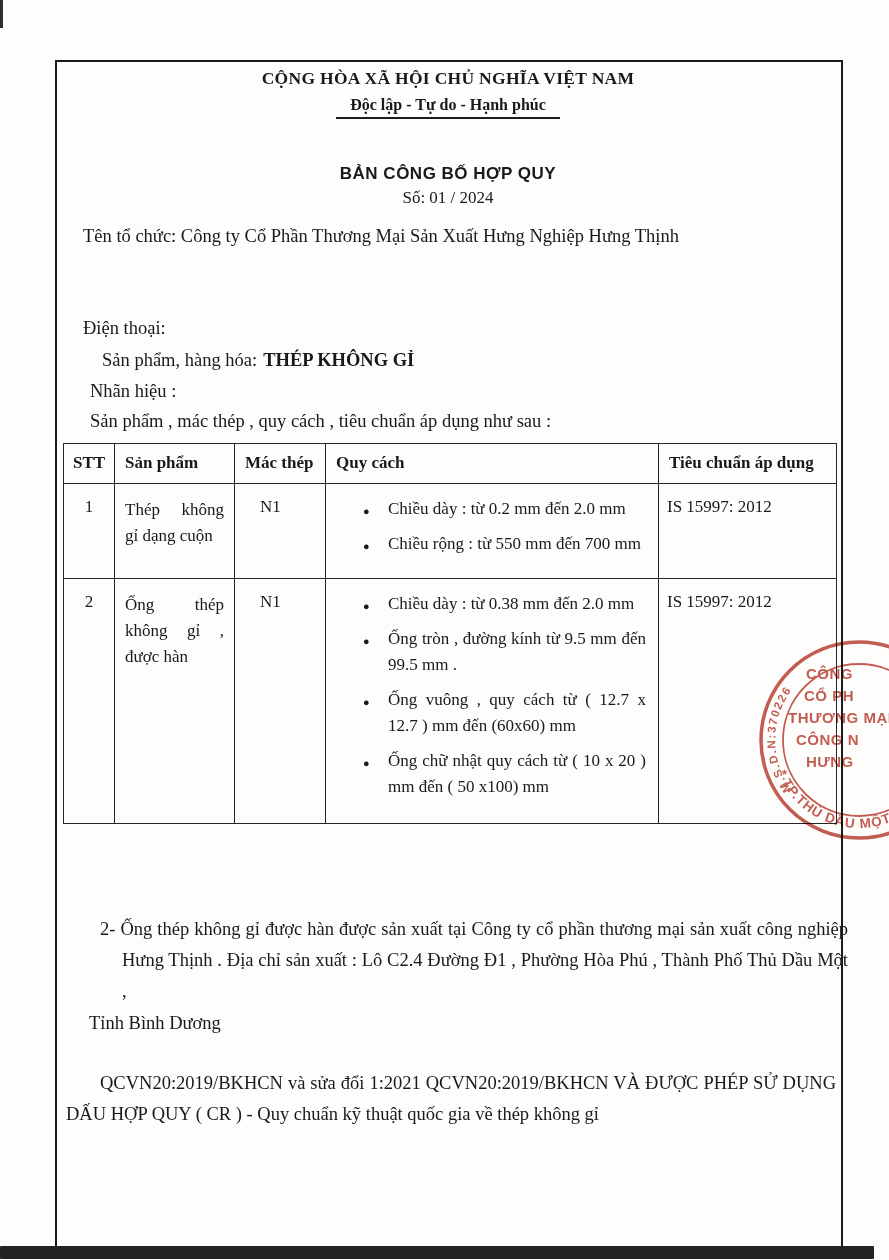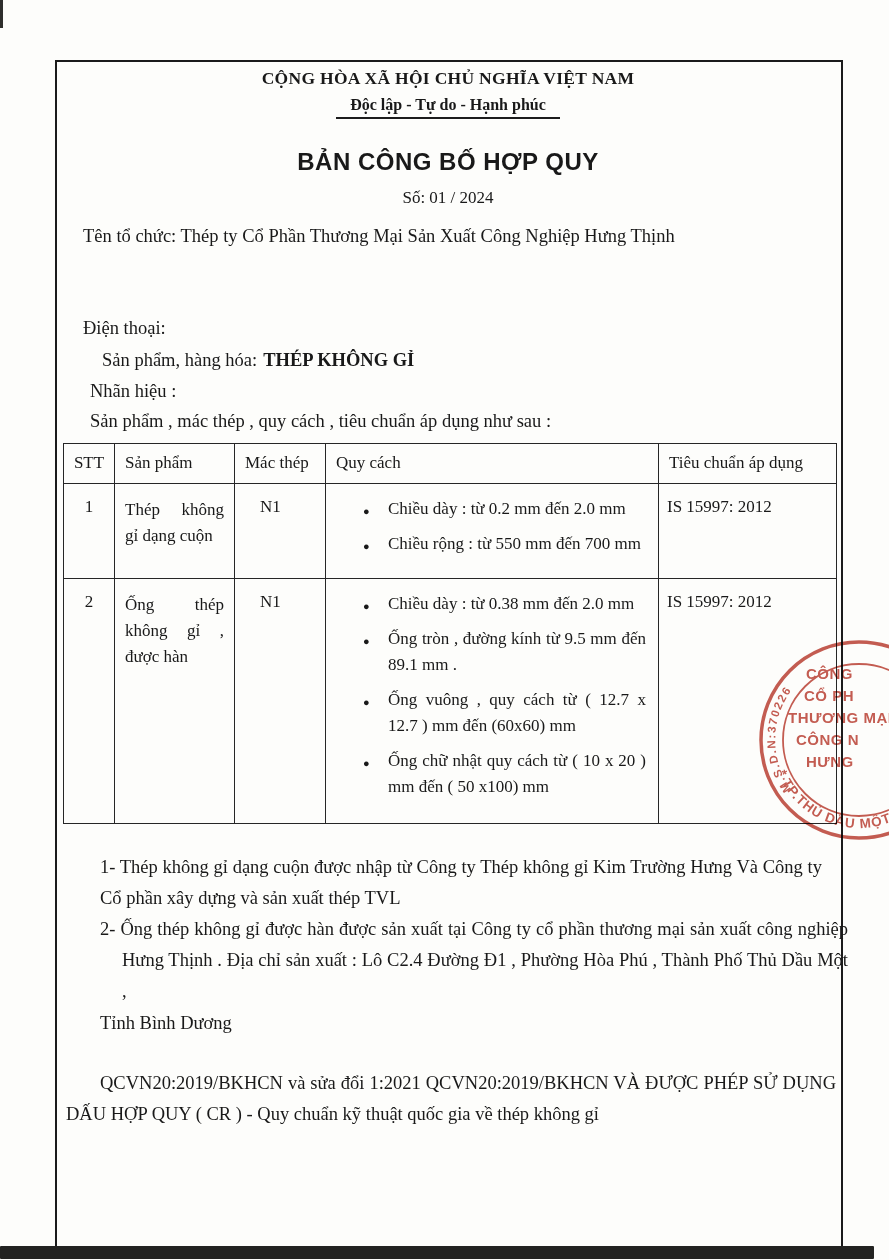--- a/index.html
+++ b/index.html
@@ -10,54 +10,54 @@
   }
   .frame {
     position:absolute; left:55px; top:60px; width:784px; height:1190px;
     border:2px solid #1b1b1b;
   }
   .center { position:absolute; left:55px; width:786px; text-align:center; }
   .country { top:68px; font-weight:bold; font-size:17.5px; letter-spacing:.3px; }
   .motto-wrap { top:96px; }
   .motto { display:inline-block; font-weight:bold; font-size:16px;
            border-bottom:2px solid #1c1c1c; padding:0 14px 3px; }
-  .title { top:148px; font-family:"Liberation Sans", sans-serif;
-           font-weight:bold; font-size:24px; letter-spacing:.5px; }
+  .title { top:164px; font-family:"Liberation Sans", sans-serif;
+           font-weight:bold; font-size:17px; letter-spacing:.5px; }
   .number { top:188px; font-size:17px; }
 
   .para { position:absolute; margin:0; font-size:18.5px; line-height:30px; }
   #org      { left:83px; top:221px; width:737px; }
   #address  { left:83px; top:251px; width:737px; }
   #phone    { left:83px; top:313px; }
   #product  { left:102px; top:345px; }
   #product .bold { font-weight:bold; margin-left:6px; }
   #brand    { left:90px; top:376px; }
   #intro    { left:90px; top:406px; }
 
   .conf-table { position:absolute; left:63px; top:443px; width:773px;
                 border-collapse:collapse; table-layout:fixed; font-size:17px; }
   .conf-table th, .conf-table td { border:1.6px solid #262626; vertical-align:top; }
-  .conf-table th { font-weight:normal; text-align:left; padding:9px 10px 8px; }
+  .conf-table th { font-weight:bold; text-align:left; padding:9px 10px 8px; }
   th.col-stt { text-align:center; padding-left:4px; padding-right:4px; }
   tr.header-row { height:40px; }
   #row-1 { height:95px; }
   #row-2 { height:245px; }
   td.stt      { text-align:center; padding-top:13px; }
   td.product  { padding:13px 10px; text-align:justify; line-height:26px; }
   td.grade    { padding:13px 4px 4px 25px; }
   td.specs    { padding:12px 12px 4px 36px; }
   td.standard { padding:13px 8px; }
   .spec-list { list-style:none; margin:0; padding:0; line-height:26px; }
   .spec-list li { position:relative; padding-left:26px; margin-bottom:9px; text-align:justify; }
   .spec-list li::before { content:"●"; position:absolute; left:1px; top:2px; font-size:11px; }
 
   .note { position:absolute; margin:0; font-size:18.5px; line-height:31px; text-align:justify; }
   #note-1 { left:100px; top:852px; width:722px; }
   #note-2 { left:100px; top:914px; width:726px; padding-left:22px; text-indent:-22px; }
-  #province { left:100px; top:1008px; }
+  #province { left:89px; top:1008px; }
   #conformity-intro { left:100px; top:1038px; }
   #conformity-detail { left:66px; top:1068px; width:770px; text-indent:34px; }
 
   .stamp { position:absolute; left:744px; top:625px; width:230px; height:230px;
            opacity:.82; mix-blend-mode:multiply; color:#b8392c; }
   .stamp text { fill:currentColor; font-family:"Liberation Sans", sans-serif; font-weight:bold; }
   .stamp-arc    { font-size:11.5px; letter-spacing:1.5px; }
   .stamp-bottom { font-size:13.5px; letter-spacing:1px; }
   .stamp-line   { font-size:15px; letter-spacing:.5px; }
 
@@ -74,21 +74,21 @@
   <div class="frame"></div>
 
   <div class="center country">CỘNG HÒA XÃ HỘI CHỦ NGHĨA VIỆT NAM</div>
   <div class="center motto-wrap">
     <span class="motto">Độc lập - Tự do - Hạnh phúc</span>
   </div>
 
   <div class="center title">BẢN CÔNG BỐ HỢP QUY</div>
   <div class="center number">Số: 01 / 2024</div>
 
-  <p class="para" id="org">Tên tổ chức: Thép ty Cổ Phần Thương Mại Sản Xuất Công Nghiệp Hưng Thịnh</p>
+  <p class="para" id="org">Tên tổ chức: Công ty Cổ Phần Thương Mại Sản Xuất Hưng Nghiệp Hưng Thịnh</p>
   <p class="para" id="phone">Điện thoại:</p>
   <p class="para" id="product"><span>Sản phẩm, hàng hóa:</span><span class="bold">THÉP KHÔNG GỈ</span></p>
   <p class="para" id="brand">Nhãn hiệu :</p>
   <p class="para" id="intro">Sản phẩm , mác thép , quy cách , tiêu chuẩn áp dụng như sau :</p>
 
   <table class="conf-table">
     <colgroup>
       <col style="width:51px">
         <col style="width:120px">
         <col style="width:91px">
@@ -115,31 +115,30 @@
       </td>
       <td class="standard">IS 15997: 2012</td>
     </tr>
     <tr id="row-2">
       <td class="stt">2</td>
       <td class="product">Ống thép không gỉ , được hàn</td>
       <td class="grade">N1</td>
       <td class="specs">
         <ul class="spec-list">
           <li>Chiều dày : từ 0.38 mm đến 2.0 mm</li>
-          <li>Ống tròn , đường kính từ 9.5 mm đến 89.1 mm .</li>
+          <li>Ống tròn , đường kính từ 9.5 mm đến 99.5 mm .</li>
           <li>Ống vuông , quy cách từ ( 12.7 x 12.7 ) mm đến (60x60) mm</li>
           <li>Ống chữ nhật quy cách từ ( 10 x 20 ) mm đến ( 50 x100) mm</li>
         </ul>
       </td>
       <td class="standard">IS 15997: 2012</td>
     </tr>
   </tbody>
     </table>
 
-  <p class="note" id="note-1">1- Thép không gỉ dạng cuộn được nhập từ Công ty Thép không gỉ Kim Trường Hưng Và Công ty Cổ phần xây dựng và sản xuất thép TVL</p>
   <p class="note" id="note-2">2- Ống thép không gỉ được hàn được sản xuất tại Công ty cổ phần thương mại sản xuất công nghiệp Hưng Thịnh . Địa chỉ sản xuất : Lô C2.4 Đường Đ1 , Phường Hòa Phú , Thành Phố Thủ Dầu Một ,</p>
   <p class="note" id="province">Tỉnh Bình Dương</p>
   <p class="note" id="conformity-detail">QCVN20:2019/BKHCN và sửa đổi 1:2021 QCVN20:2019/BKHCN VÀ ĐƯỢC PHÉP SỬ DỤNG DẤU HỢP QUY ( CR ) - Quy chuẩn kỹ thuật quốc gia về thép không gỉ</p>
 
   <div class="stamp" style="color: rgb(184, 57, 44);">
     <svg viewBox="0 0 230 230" width="230" height="230">
       <defs>
         <path id="arcLeft" d="M 50 168 A 84 84 0 0 1 50 62"></path>
         <path id="arcBottom" d="M 31 141.2 A 88 88 0 0 0 199 141.2"></path>
       </defs>

